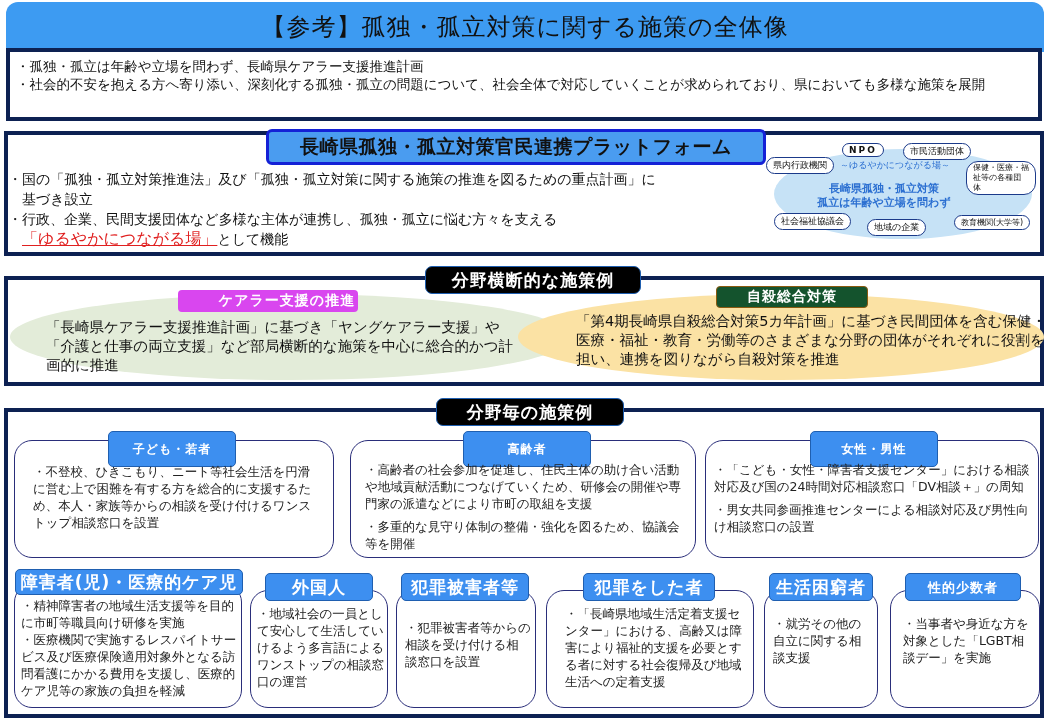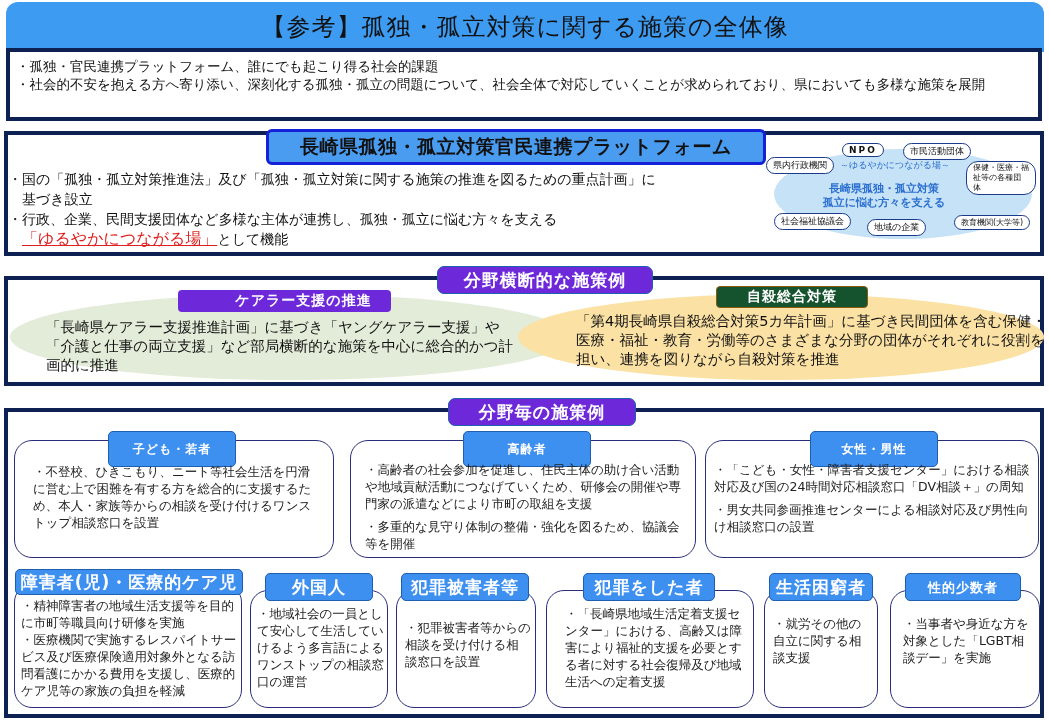--- a/index.html
+++ b/index.html
@@ -51,35 +51,35 @@
   .diagram .center-title {
     position: absolute; left: 44px; top: 43px; width: 160px; text-align: center;
     font-size: 11px; font-weight: bold; color: #2b6fd1; line-height: 14px;
   }
 
   .cross-box {
     position: absolute; left: 4px; top: 276px; width: 1040px; height: 110px;
     border: 4px solid #0d2152; background: #fff; overflow: visible;
   }
   .section-tab {
-    position: absolute; height: 28px; background: #6d28d9; border: 1px solid #1f5fb0;
+    position: absolute; height: 28px; background: #000000; border: 1px solid #1f5fb0;
     border-radius: 7px; color: #fff; font-weight: bold; font-size: 17px;
-    display: flex; align-items: center; justify-content: center; letter-spacing: 1px; margin-left: 12px;
+    display: flex; align-items: center; justify-content: center; letter-spacing: 1px;
   }
   .ellipse-green {
     position: absolute; left: 2px; top: 14px; width: 560px; height: 86px;
     background: #e3ecd9; border-radius: 50%;
   }
   .ellipse-yellow {
     position: absolute; left: 510px; top: 14px; width: 526px; height: 86px;
     background: #fbe2a4; border-radius: 50%;
   }
   .green-tag {
-    position: absolute; left: 170px; top: 10px; width: 213px; height: 22px;
-    background: #6d28d9; border-radius: 4px; color: #fff; font-weight: bold; font-size: 14px;
+    position: absolute; left: 170px; top: 10px; width: 180px; height: 22px;
+    background: #d946ef; border-radius: 4px; color: #fff; font-weight: bold; font-size: 14px;
     display: flex; align-items: center; justify-content: center; letter-spacing: 1px; padding-left: 38px;
   }
   .orange-tag {
     position: absolute; left: 708px; top: 6px; width: 152px; height: 22px;
     background: #14532d; border: 1px solid #8a5a10; border-radius: 4px; color: #fff;
     font-weight: bold; font-size: 14px;
     display: flex; align-items: center; justify-content: center; letter-spacing: 1px;
   }
   .green-text {
     position: absolute; left: 38px; top: 38px; width: 480px; font-size: 14.5px; line-height: 19px;
@@ -103,40 +103,40 @@
   }
   .card .body { position: absolute; }
   .card .body p { margin-bottom: 6px; }
 </style>
 </head>
 <body>
 
 <div class="title-bar">【参考】孤独・孤立対策に関する施策の全体像</div>
 
 <div class="intro-box">
-  <p>・孤独・官民連携プラットフォーム、誰にでも起こり得る社会的課題</p>
+  <p>・孤独・孤立は年齢や立場を問わず、長崎県ケアラー支援推進計画</p>
   <p>・社会的不安を抱える方へ寄り添い、深刻化する孤独・孤立の問題について、社会全体で対応していくことが求められており、県においても多様な施策を展開</p>
 </div>
 
 <div class="platform-box">
   <div class="platform-title">長崎県孤独・孤立対策官民連携プラットフォーム</div>
   <div class="platform-text">
     <div>・国の「孤独・孤立対策推進法」及び「孤独・孤立対策に関する施策の推進を図るための重点計画」に</div>
     <div class="ind">基づき設立</div>
     <div>・行政、企業、民間支援団体など多様な主体が連携し、孤独・孤立に悩む方々を支える</div>
     <div class="ind">
       <span class="red-phrase">「ゆるやかにつながる場」</span><span>として機能</span>
     </div>
   </div>
   <div class="diagram">
     <div class="cloud"></div>
     <div class="center-sub">～ゆるやかにつながる場～</div>
     <div class="center-title">
       <div>長崎県孤独・孤立対策</div>
-      <div>孤立に悩む方々を支える</div>
+      <div>孤立は年齢や立場を問わず</div>
     </div>
     <div class="pill" style="left:82px;top:4px;font-weight:bold;letter-spacing:2px;">NPO</div>
     <div class="pill" style="left:143px;top:4px;">市民活動団体</div>
     <div class="pill" style="left:6px;top:18px;">県内行政機関</div>
     <div class="pill" style="left:206px;top:22px;width:70px;white-space:normal;font-size:8px;line-height:10px;">保健・医療・福祉等の各種団体</div>
     <div class="pill" style="left:14px;top:74px;">社会福祉協議会</div>
     <div class="pill" style="left:107px;top:80px;">地域の企業</div>
     <div class="pill" style="left:194px;top:76px;font-size:8px;">教育機関(大学等)</div>
   </div>
 </div>

